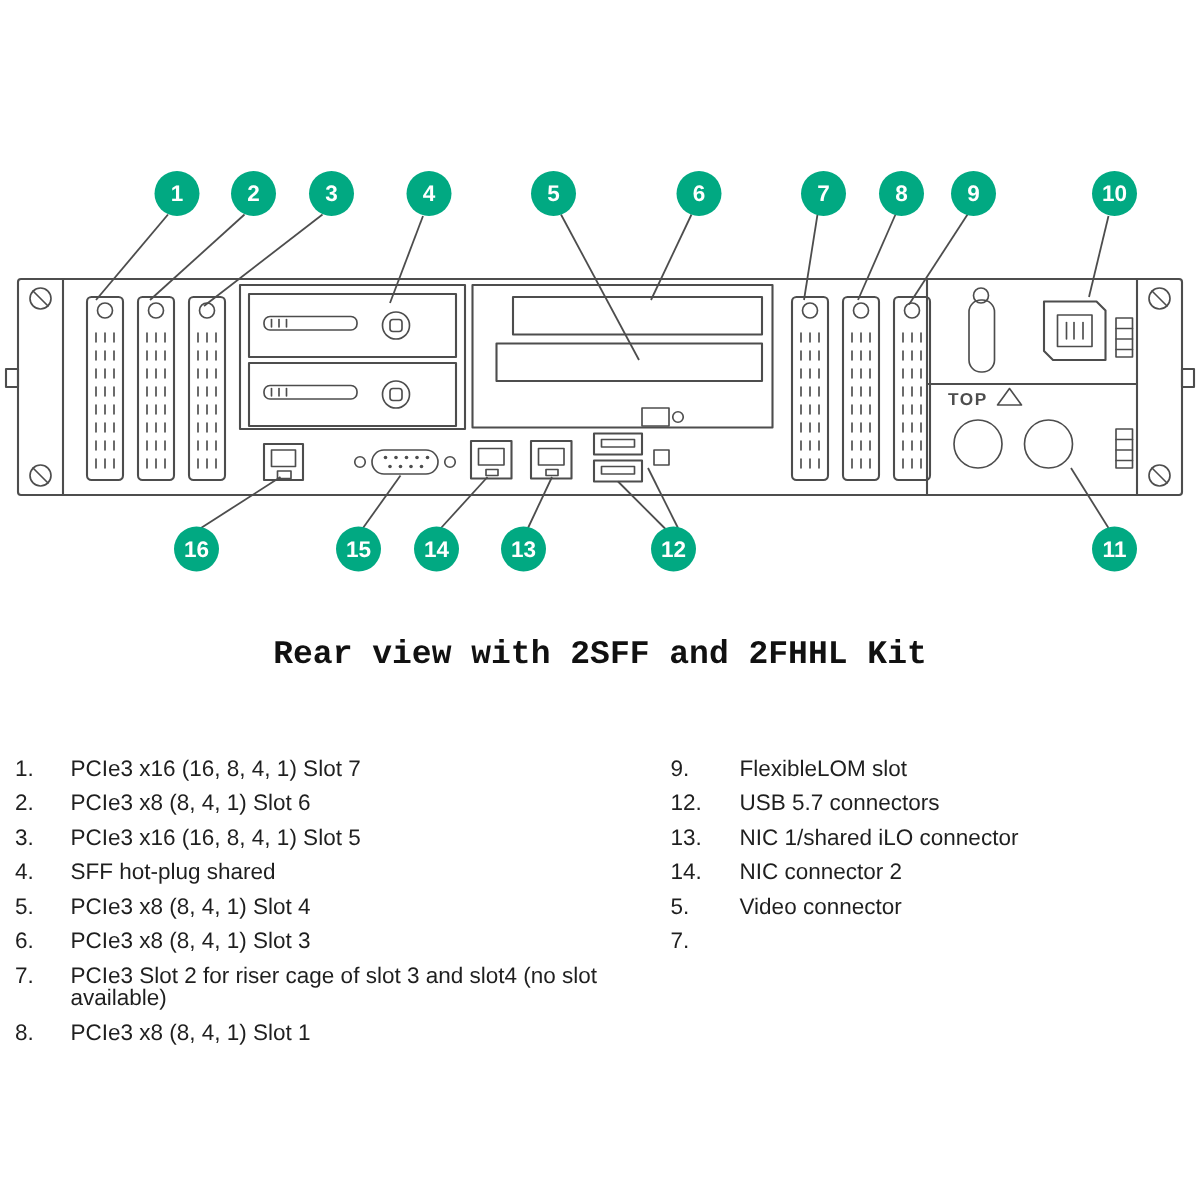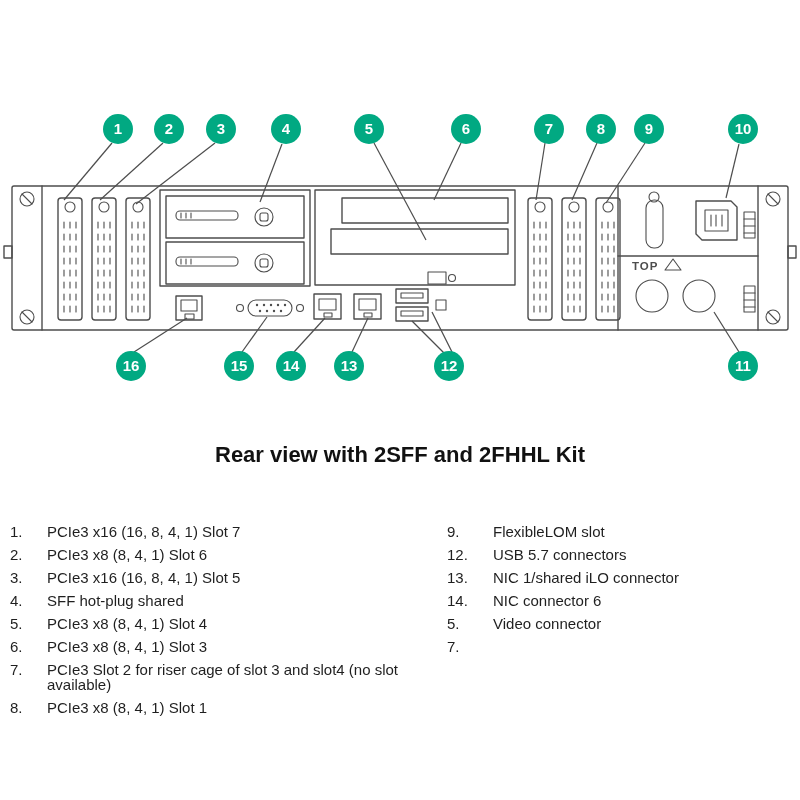--- a/index.html
+++ b/index.html
@@ -14,22 +14,22 @@
   .draw   { stroke:#4d4d4d; fill:none; stroke-width:1.4; stroke-linecap:round; stroke-linejoin:round; }
   .thin   { stroke-width:1.1; }
   .vent   { stroke-dasharray:6 6; stroke-width:1.1; }
   .lead   { stroke:#4d4d4d; stroke-width:1.2; fill:none; }
   .dot    { fill:#4d4d4d; stroke:none; }
   .co     { fill:#01A982; stroke:none; }
   .cot    { fill:#ffffff; font-family:"Liberation Sans", sans-serif; font-size:15px; font-weight:bold; text-anchor:middle; }
   .svgtxt { fill:#4d4d4d; stroke:none; font-family:"Liberation Sans", sans-serif; font-size:11.5px; font-weight:bold; letter-spacing:1px; }
 
   .title {
-    margin-top:44px; text-align:center;
-    font-size:22px; font-weight:bold; color:#111;
+    margin-top:26px; text-align:center;
+    font-size:22px; font-weight:bold; color:#111;font-family:Liberation Mono, monospace;
   }
   .legend {
     display:grid; grid-template-columns:437px 1fr;
     margin-top:56px; padding:0 6px 0 10px;
   }
   .legend-col { display:flex; flex-direction:column; gap:8px; }
   .legend-row { display:flex; font-size:15px; line-height:15px; color:#1f1f1f; }
   .legend-num { flex:0 0 37px; }
   .legend-col.right .legend-num { flex-basis:46px; }
 </style>
@@ -346,21 +346,21 @@
     <div class="legend-row">
         <span class="legend-num">12.</span>
         <span class="legend-text">USB 5.7 connectors</span>
       </div>
     <div class="legend-row">
         <span class="legend-num">13.</span>
         <span class="legend-text">NIC 1/shared iLO connector</span>
       </div>
     <div class="legend-row">
         <span class="legend-num">14.</span>
-        <span class="legend-text">NIC connector 6</span>
+        <span class="legend-text">NIC connector 2</span>
       </div>
     <div class="legend-row">
         <span class="legend-num">5.</span>
         <span class="legend-text">Video connector</span>
       </div>
     <div class="legend-row">
         <span class="legend-num">7.</span>
       </div>
   </div>
 </div>

